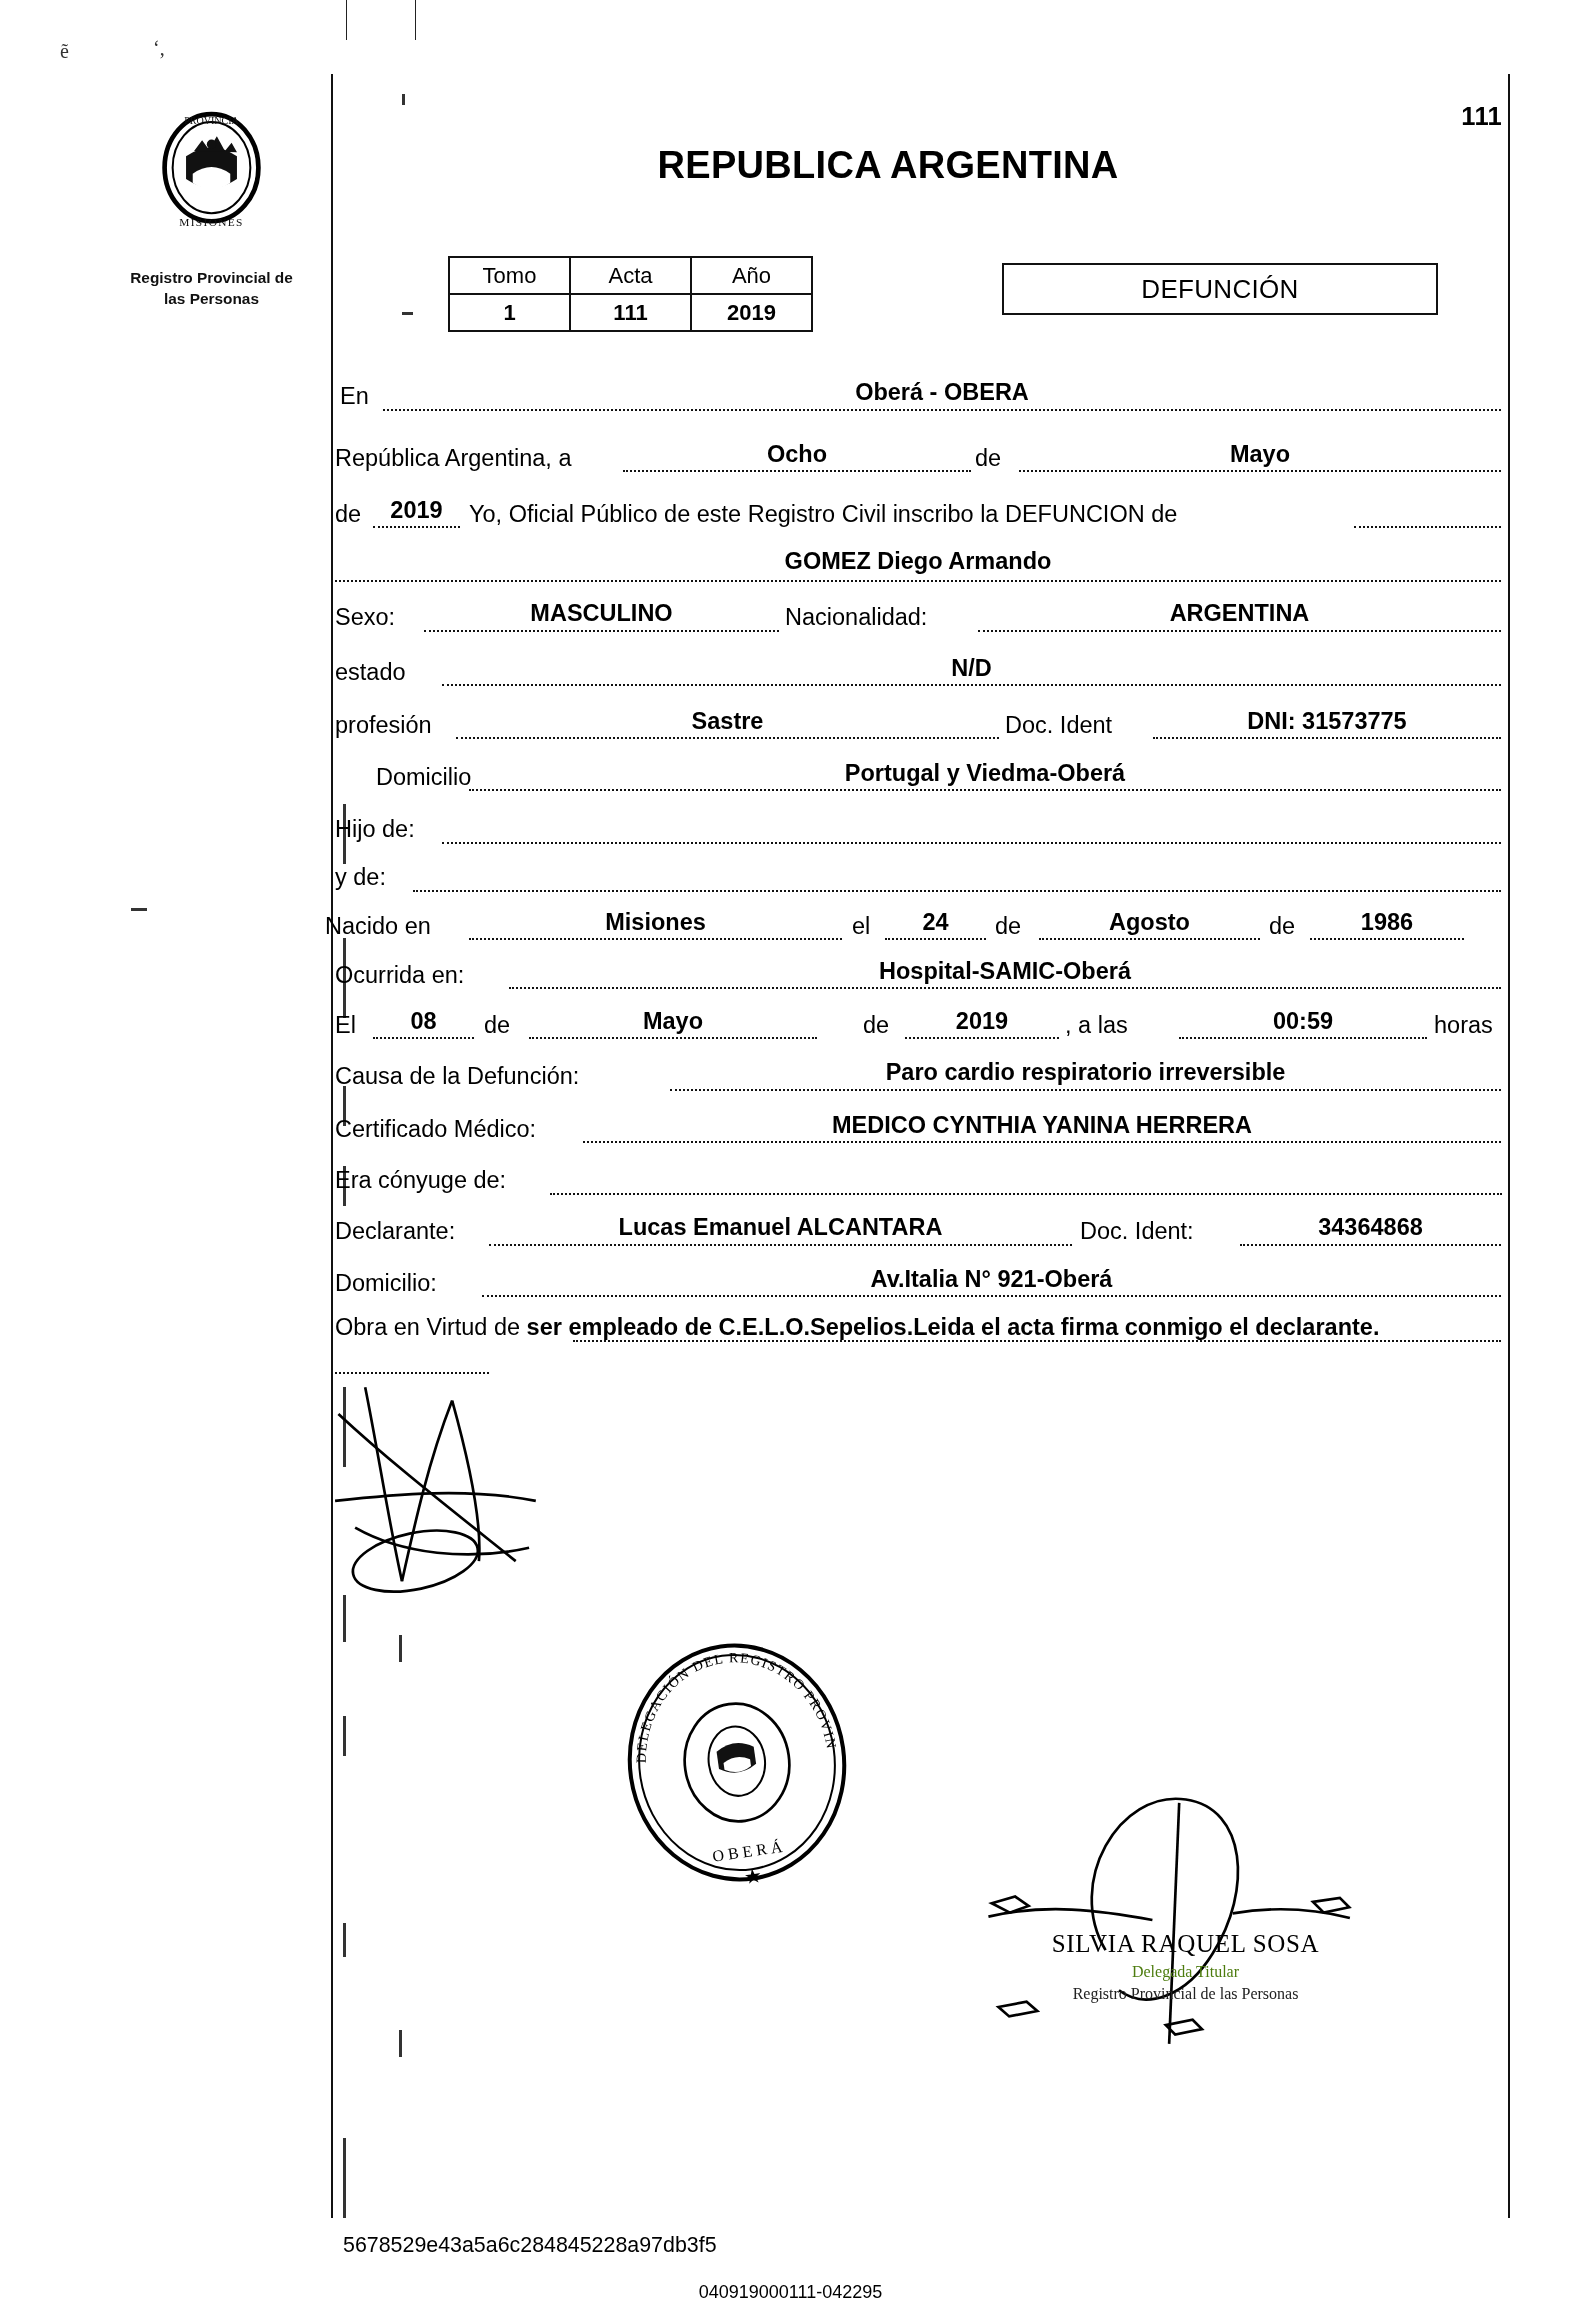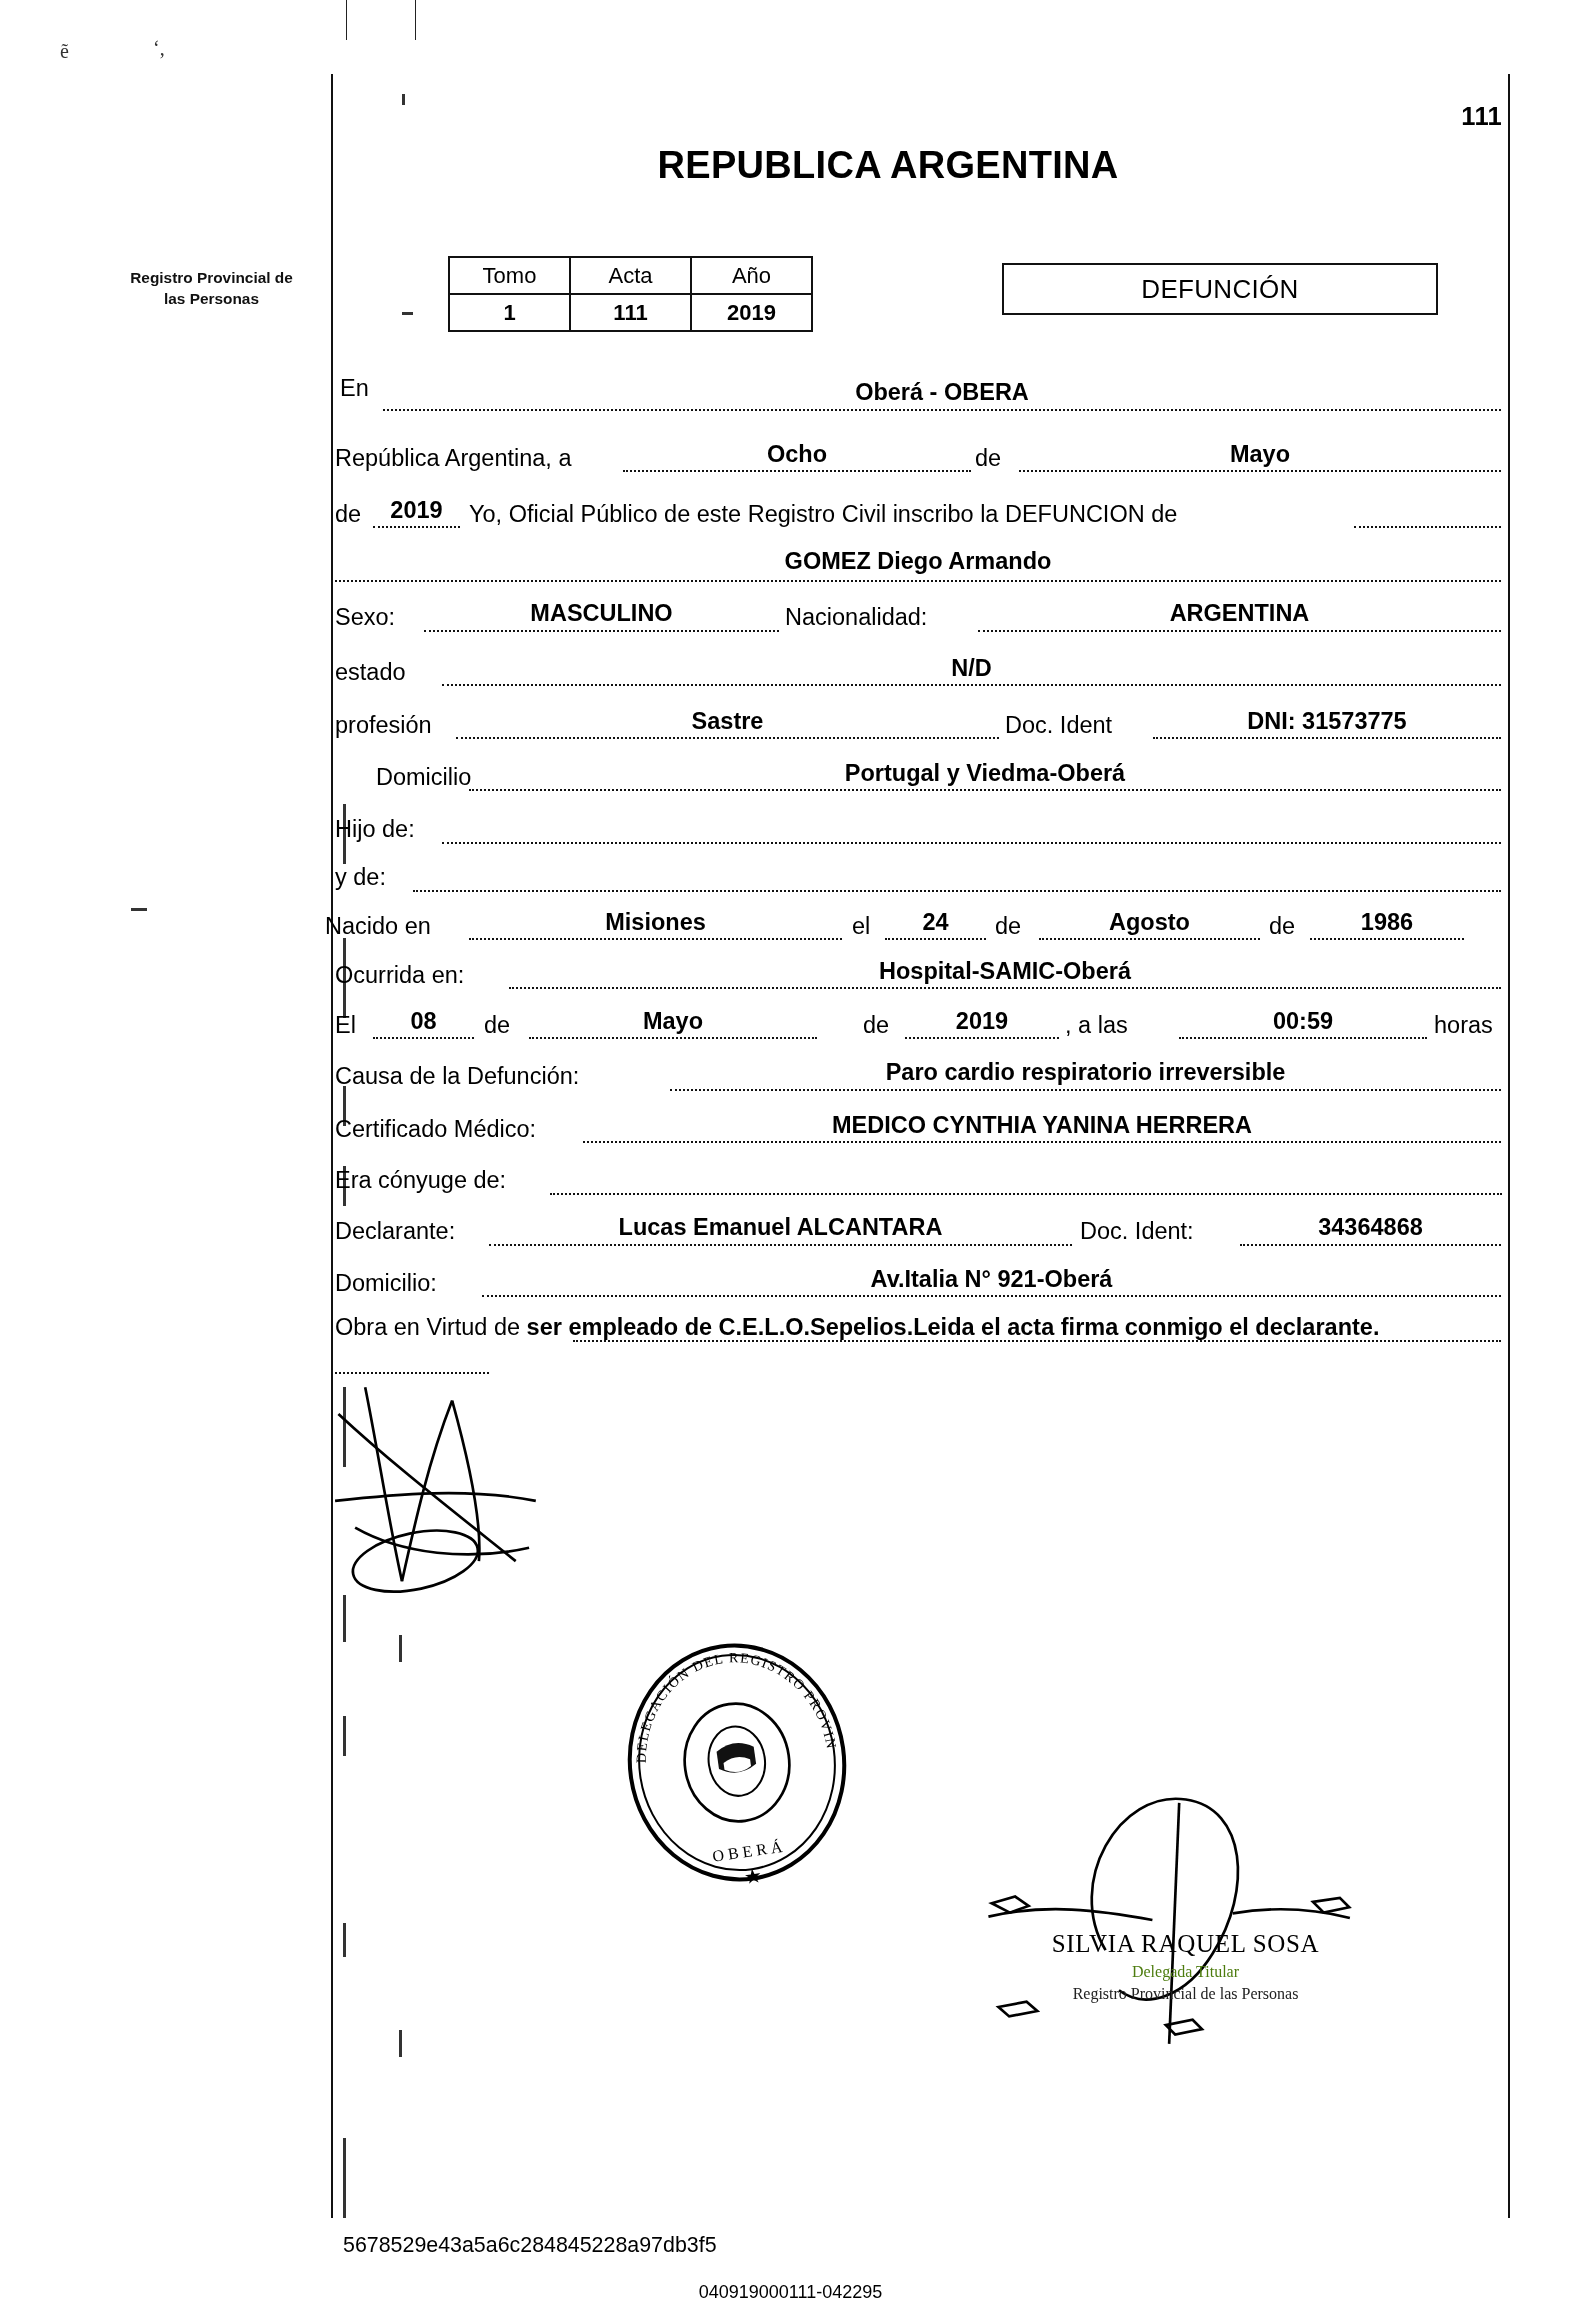--- a/index.html
+++ b/index.html
@@ -256,20 +256,32 @@
   <div class="tick" style="left:343px; top:1086px; width:2.7px; height:40px;"></div>
   <div class="tick" style="left:343px; top:1166px; width:2.7px; height:40px;"></div>
   <div class="tick" style="left:343px; top:1387px; width:2.7px; height:80px;"></div>
   <div class="tick" style="left:343px; top:1595px; width:2.7px; height:47px;"></div>
   <div class="tick" style="left:343px; top:1716px; width:2.7px; height:40px;"></div>
   <div class="tick" style="left:343px; top:1923px; width:2.7px; height:34px;"></div>
   <div class="tick" style="left:399px; top:1635px; width:2.7px; height:27px;"></div>
   <div class="tick" style="left:399px; top:2030px; width:2.7px; height:27px;"></div>
   <div class="tick" style="left:343px; top:2138px; width:2.7px; height:80px;"></div>
 
+  <div class="crest">
+    <svg width="121" height="134" viewBox="0 0 180 200">
+      <ellipse cx="90" cy="95" rx="70" ry="80" fill="none" stroke="#000" stroke-width="7"></ellipse>
+      <ellipse cx="90" cy="95" rx="58" ry="68" fill="none" stroke="#000" stroke-width="3"></ellipse>
+      <path d="M52 78 q38 -26 76 0 v34 q-38 26 -76 0 z" fill="#111"></path>
+      <path d="M62 104 q28 -20 56 0 v14 q-28 18 -56 0 z" fill="#fff"></path>
+      <path d="M64 70 l12 -16 l10 14 l12 -20 l12 22 l10 -12 l8 14 z" fill="#111"></path>
+      <circle cx="90" cy="60" r="7" fill="#111"></circle>
+      <text x="90" y="30" font-size="15" text-anchor="middle" font-family="Liberation Serif, serif" fill="#111">PROVINCIA</text>
+      <text x="90" y="182" font-size="17" text-anchor="middle" font-family="Liberation Serif, serif" fill="#111" letter-spacing="2">MISIONES</text>
+    </svg>
+  </div>
 
   <div class="registry-label">Registro Provincial de<br>las Personas</div>
 
   <div class="page-number">111</div>
 
   <div class="doc-title">REPUBLICA ARGENTINA</div>
 
   <table class="meta-table">
     <tbody>
         <tr>
@@ -280,21 +292,21 @@
     <tr>
       <td>1</td>
       <td>111</td>
       <td>2019</td>
     </tr>
   </tbody>
     </table>
 
   <div class="type-box">DEFUNCIÓN</div>
 
-  <div class="lblpos" style="left:340px; top:375px;">En</div>
+  <div class="lblpos" style="left:340px; top:383px;">En</div>
   <div class="dots" style="left:383px; top:409px; width:1118px;"></div>
   <div class="valcenter" style="left:383px; top:379px; width:1118px;">Oberá - OBERA</div>
 
   <div class="lblpos" style="left:335px; top:445px;">República Argentina, a</div>
   <div class="dots" style="left:623px; top:470px; width:348px;"></div>
   <div class="valcenter" style="left:623px; top:441px; width:348px;">Ocho</div>
   <div class="lblpos" style="left:975px; top:445px;">de</div>
   <div class="dots" style="left:1019px; top:470px; width:482px;"></div>
   <div class="valcenter" style="left:1019px; top:441px; width:482px;">Mayo</div>
 

